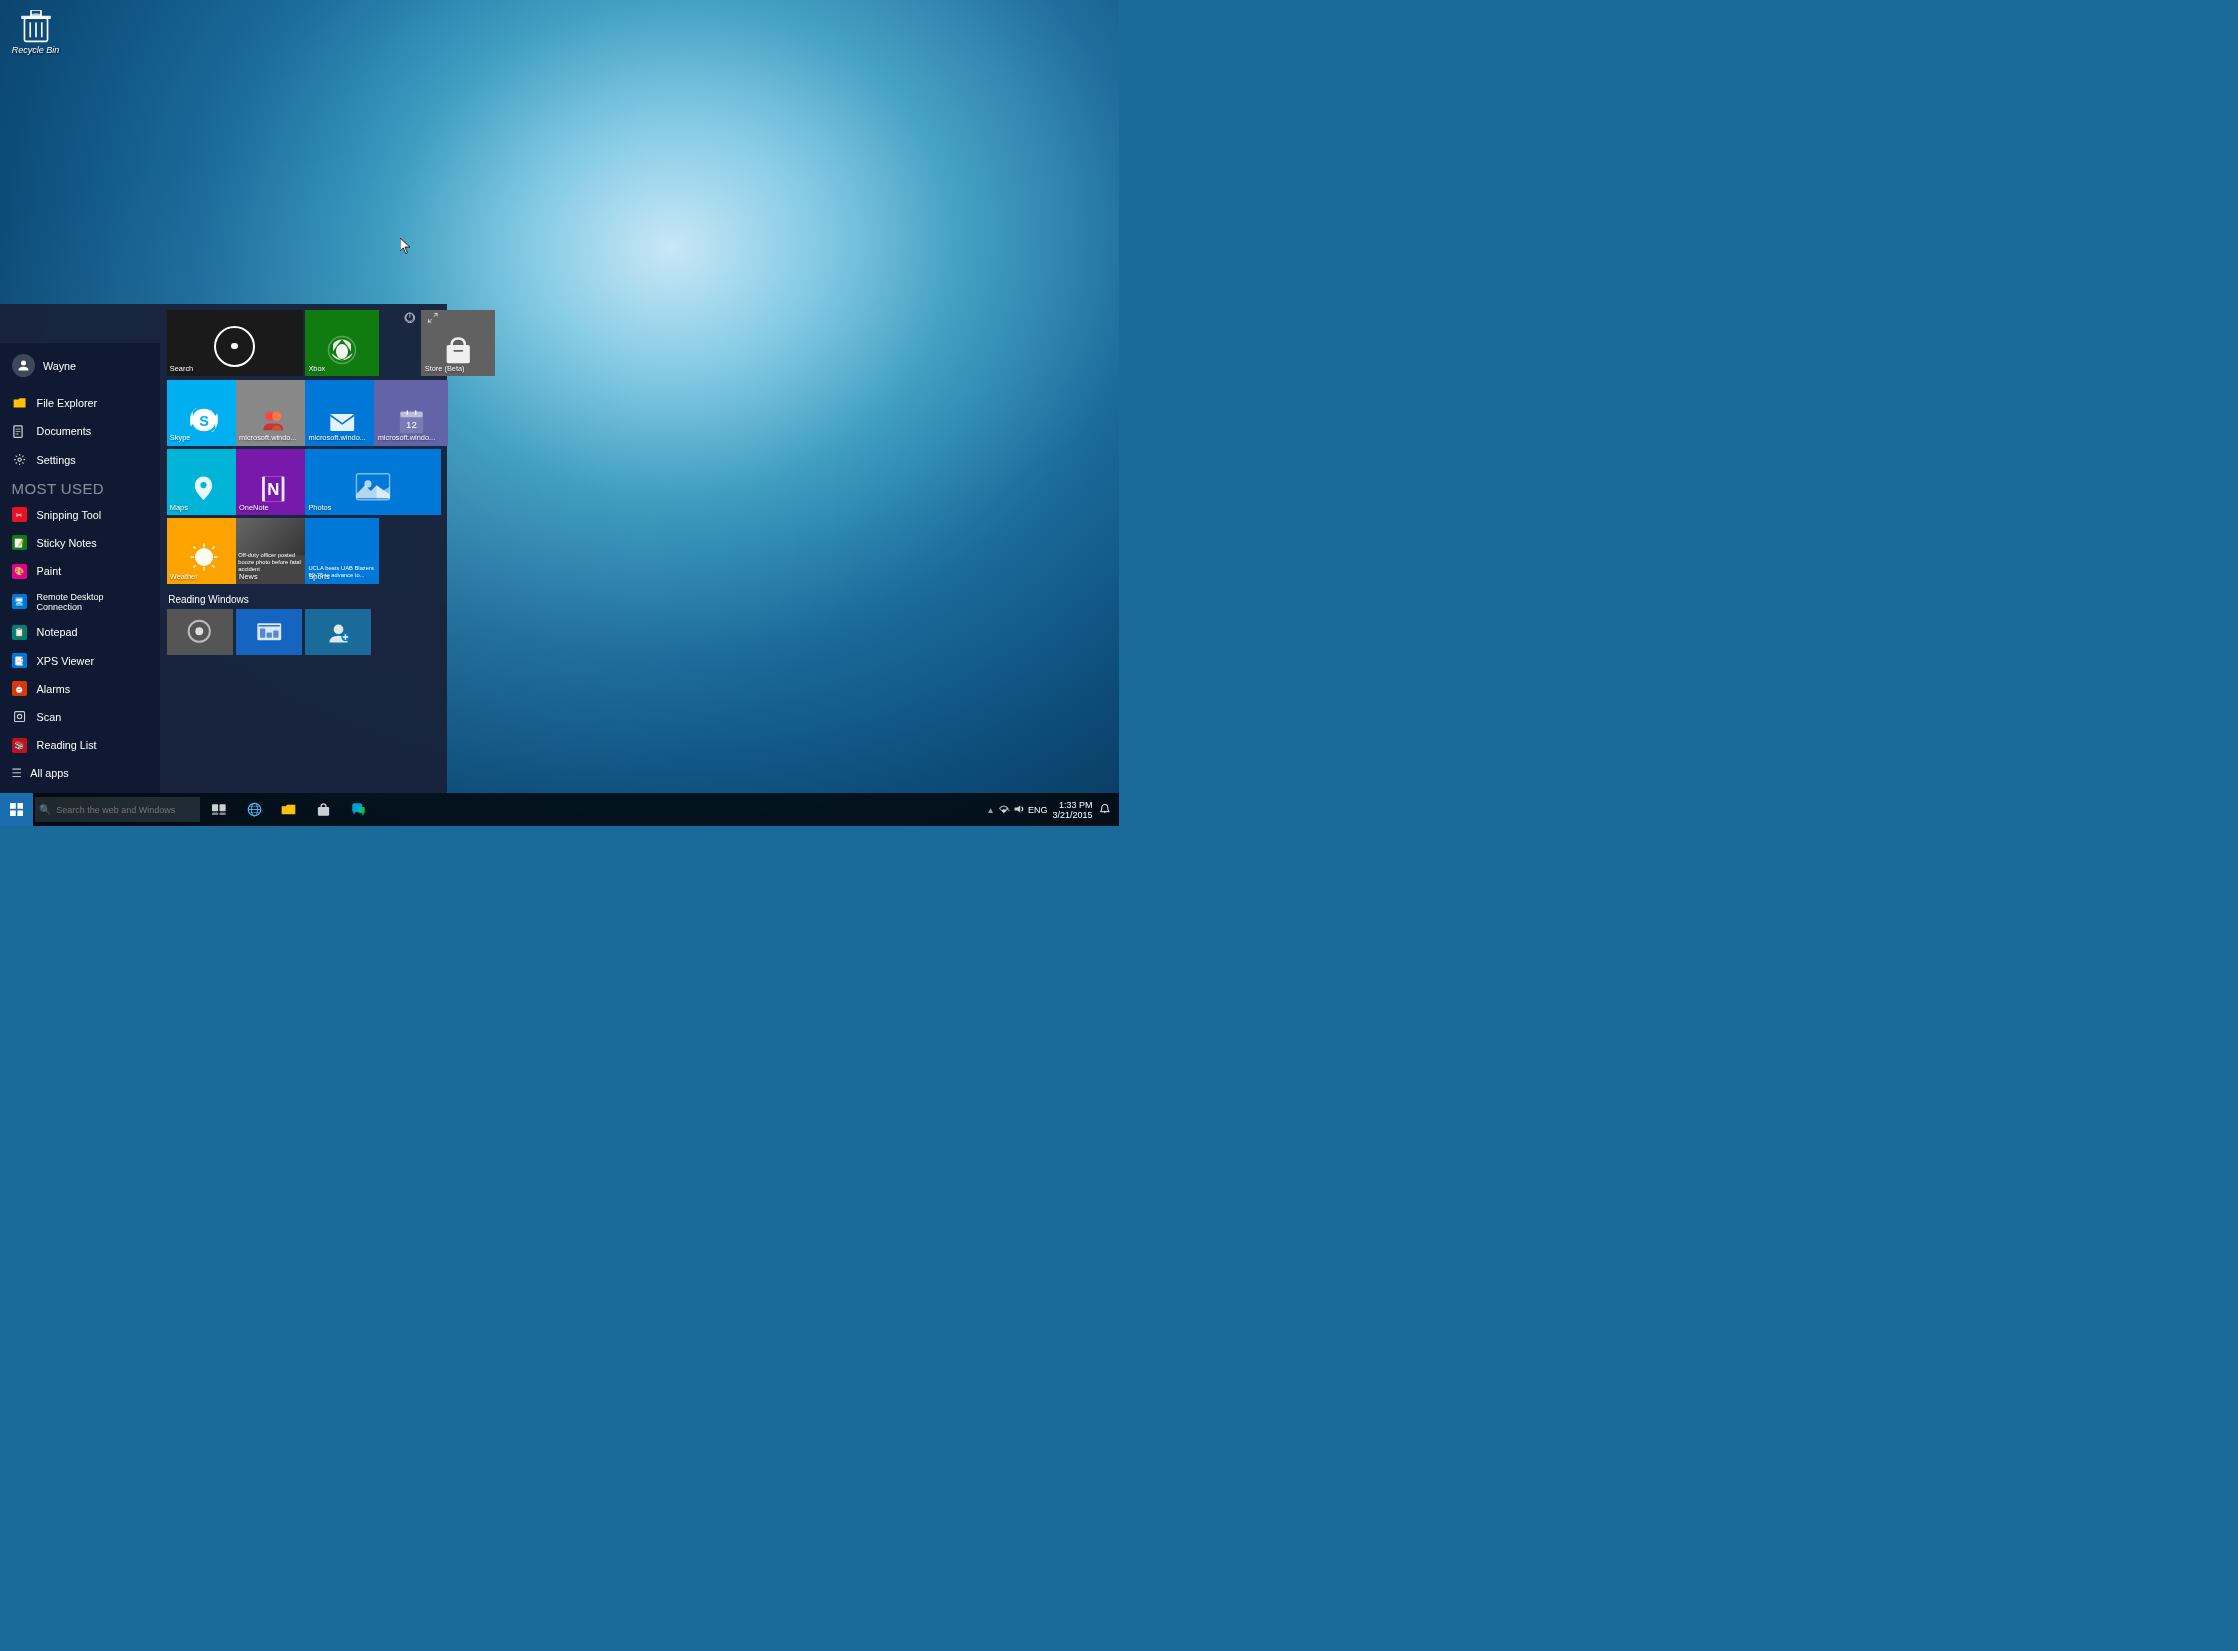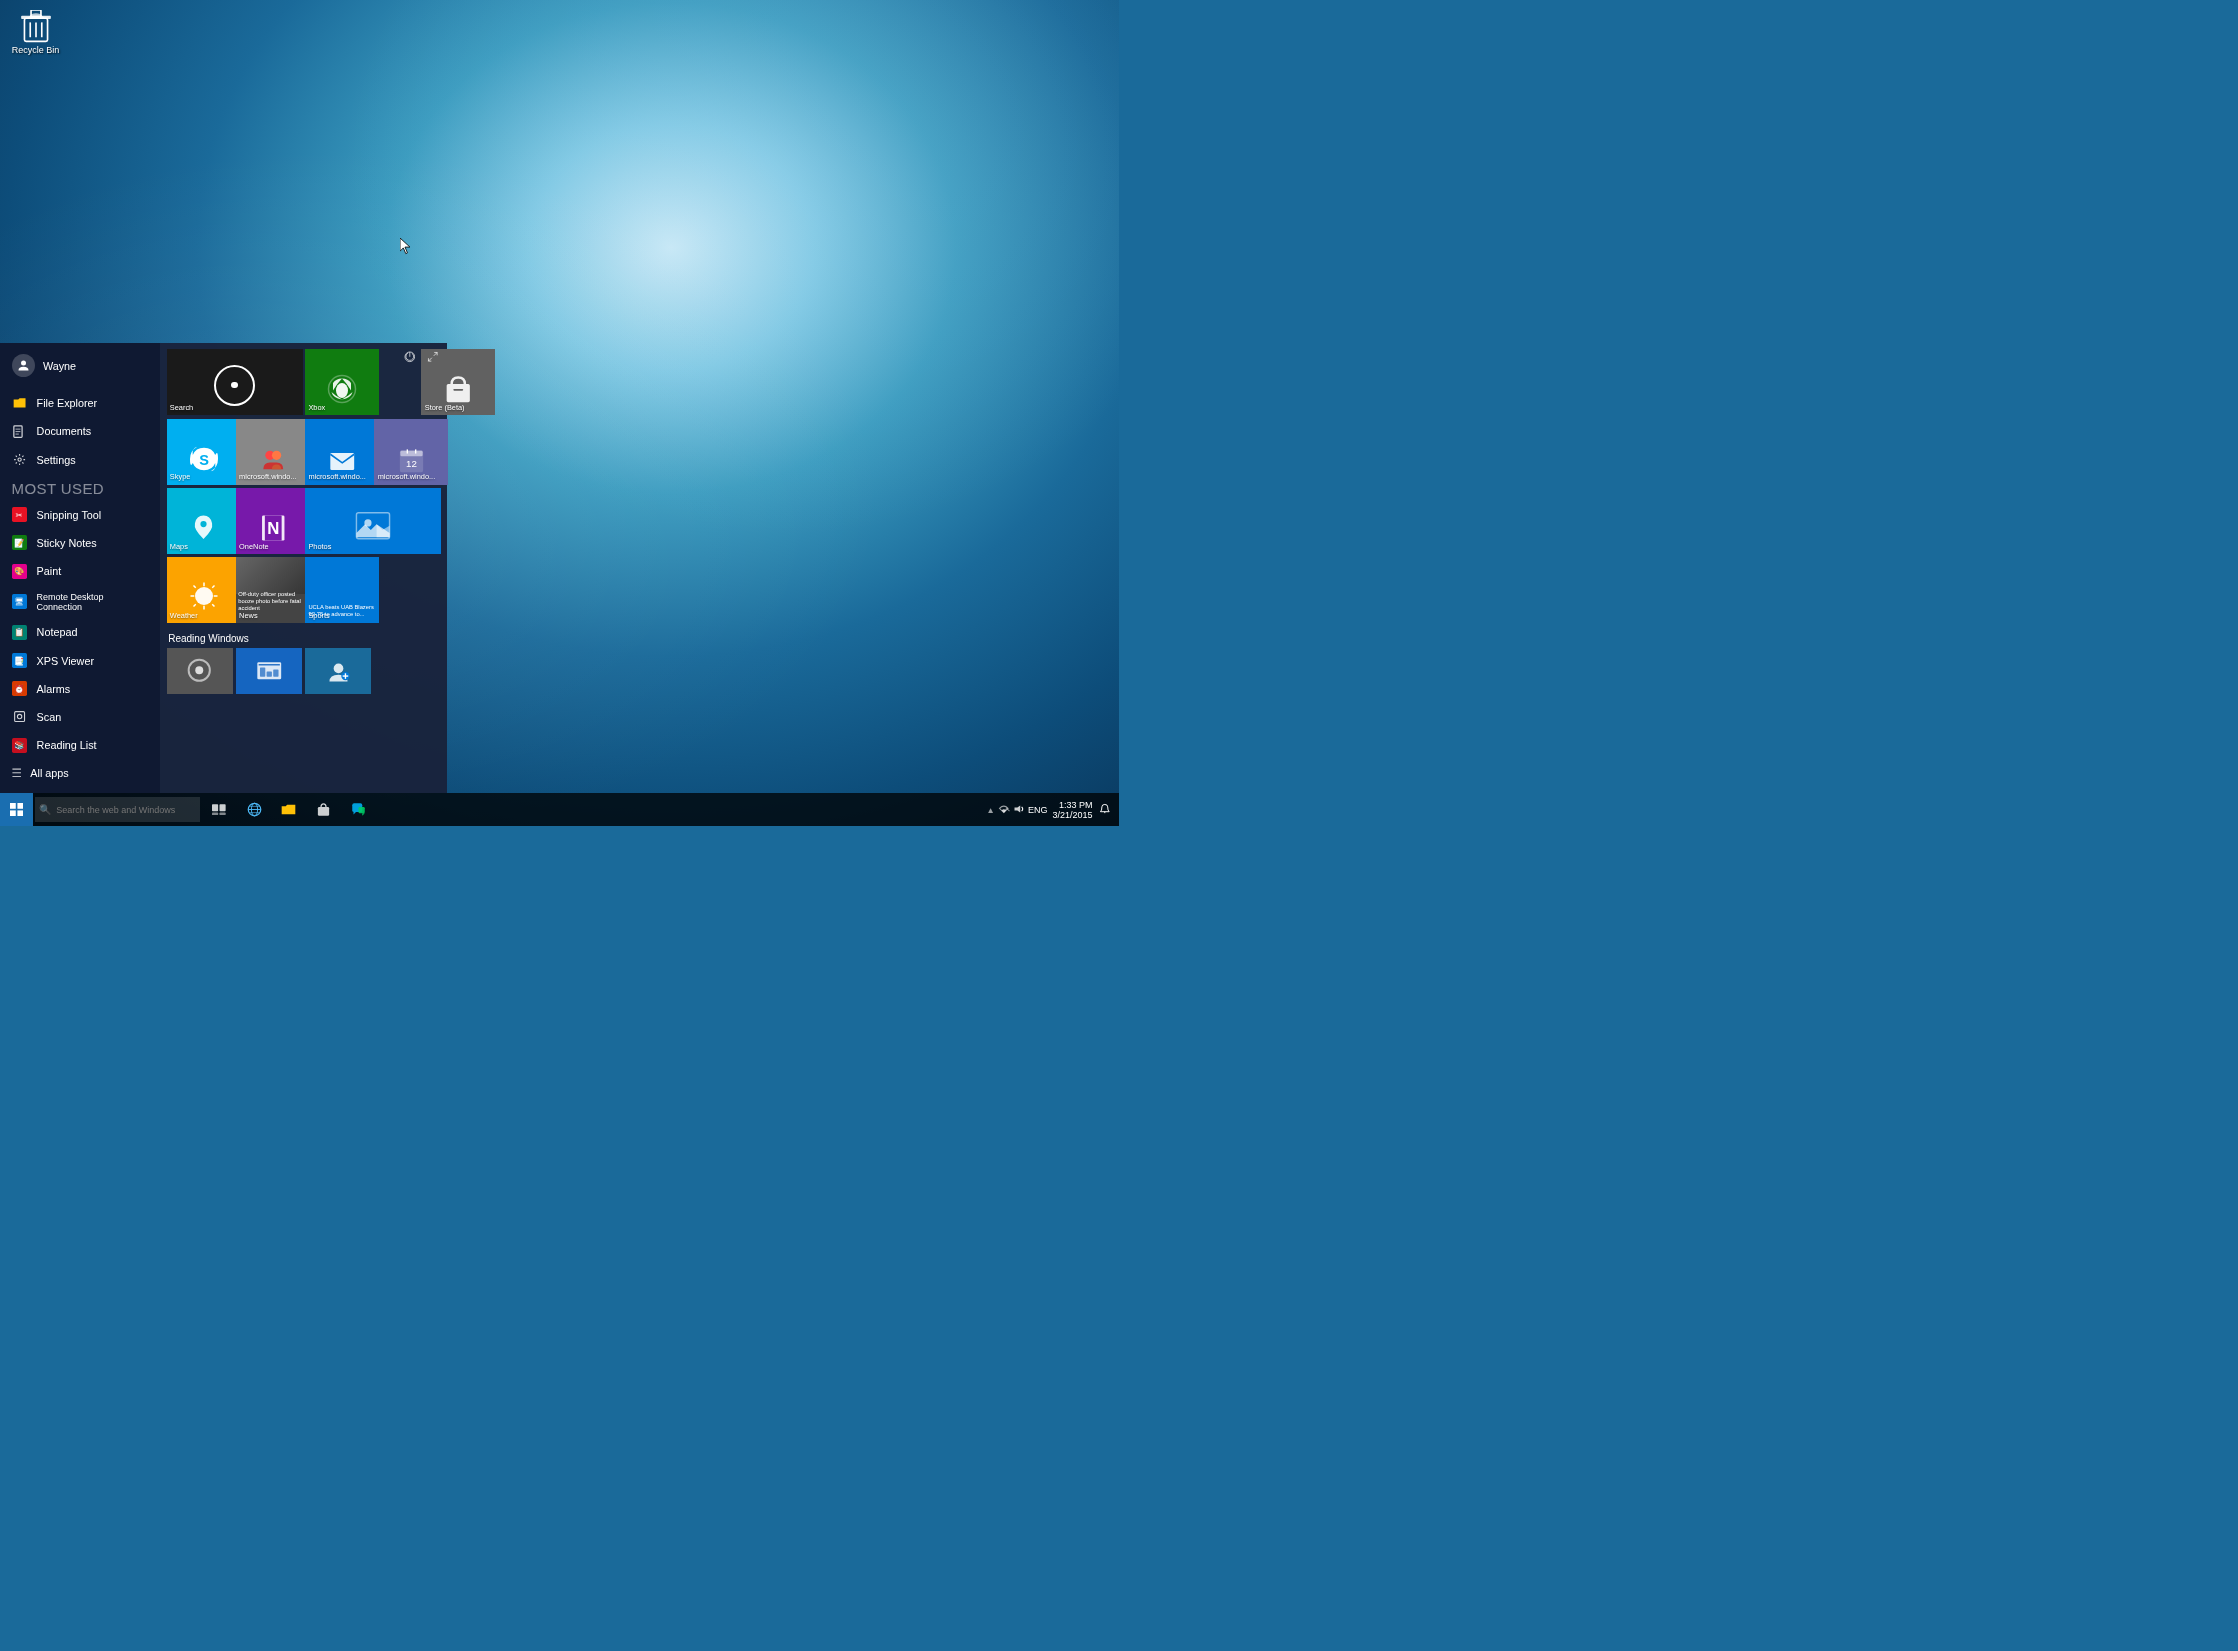--- a/index.html
+++ b/index.html
@@ -50,20 +50,21 @@
       display: flex;
       align-items: center;
       justify-content: center;
     }
     .recycle-bin-label {
       color: white;
       font-size: 9px;
       text-align: center;
       margin-top: 2.5px;
       text-shadow: 0.8px 0.8px 1.7px rgba(0,0,0,0.8);
+      font-style: italic;
     }
 
     
     .taskbar {
       position: absolute;
       bottom: 0;
       left: 0;
       right: 0;
       height: 33px;
       background: rgba(0,0,0,0.75);
@@ -141,20 +142,21 @@
       z-index: 200;
     }
 
     
     .start-left {
       width: 165px;
       background: rgba(15, 25, 50, 0.97);
       display: flex;
       flex-direction: column;
       padding-bottom: 6.6px;
+      margin-top: 39px;
     }
 
     .start-user {
       display: flex;
       align-items: center;
       padding: 11.6px 11.6px 11.6px 11.6px;
       gap: 8.3px;
       cursor: pointer;
     }
     .start-user-avatar {

